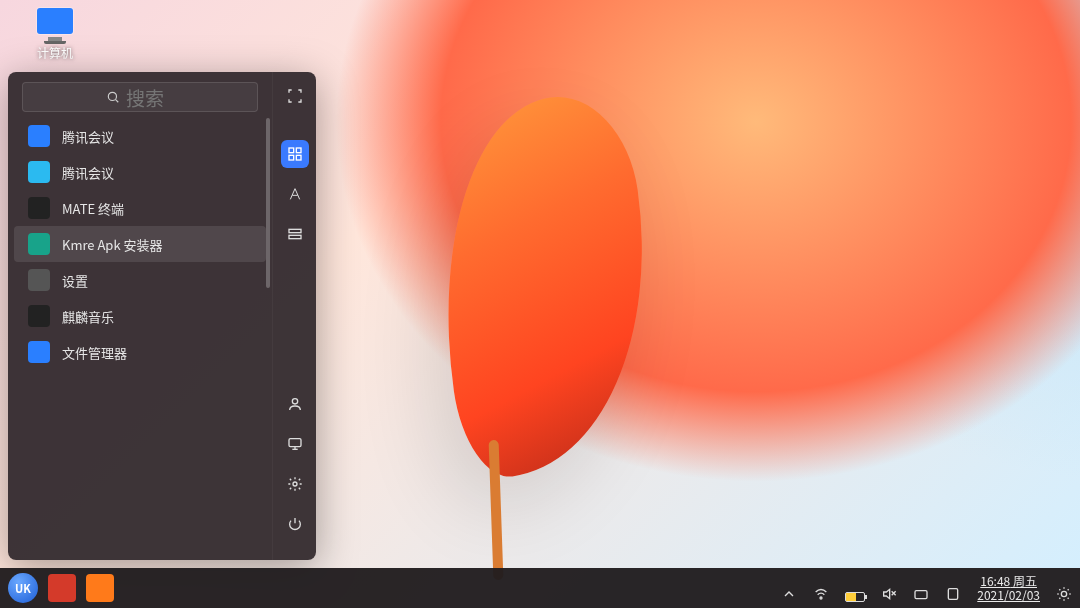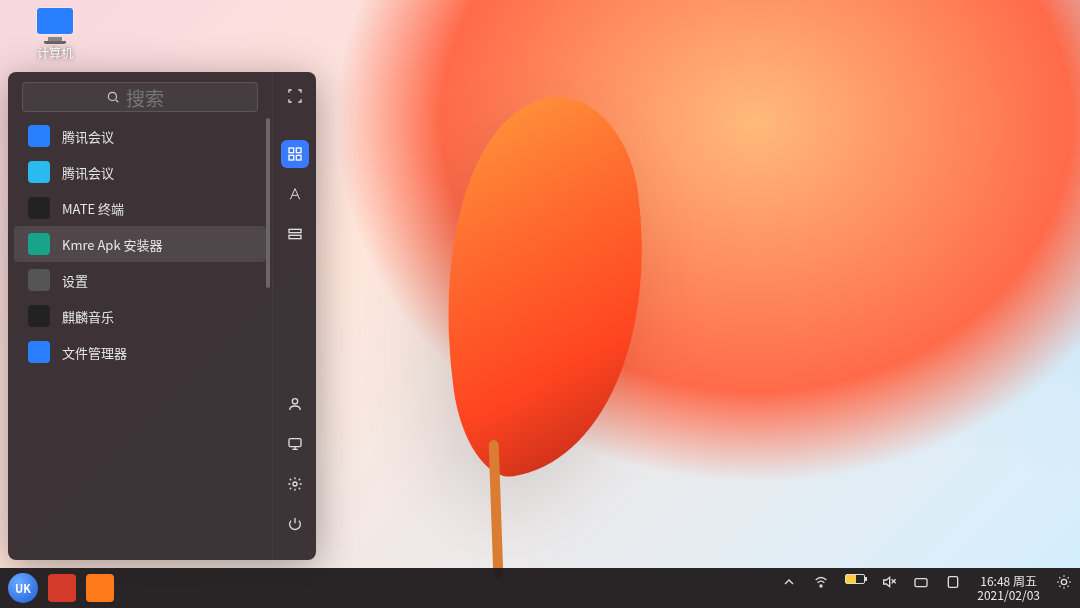--- a/index.html
+++ b/index.html
@@ -82,21 +82,21 @@
 
   
   .taskbar {
     position:absolute; left:0; right:0; bottom:0; height:40px; z-index:10;
     background:rgba(32,28,30,.96);
     display:flex; align-items:center; padding:0 8px;
     color:#eaeaea;
   }
   .tb-launch { width:30px; height:30px; border-radius:50%; background:radial-gradient(circle at 35% 30%, #6aa8ff, #1e5ed6); display:flex;align-items:center;justify-content:center;color:#fff;font-weight:700;font-size:11px;margin-right:10px;}
   .tb-app { width:28px; height:28px; border-radius:4px; margin-right:10px; display:flex;align-items:center;justify-content:center; font-size:16px;}
-  .tb-tray { margin-left:auto; display:flex; align-items:flex-start; gap:16px; font-size:12px;}
+  .tb-tray { margin-left:auto; display:flex; align-items:flex-end; gap:16px; font-size:12px;text-decoration:underline;}
   .tb-tray .clock {line-height:1.15; text-align:center;}
   .tb-tray svg { width:16px; height:16px; stroke:#ddd; }
   .battery { position:relative; width:20px; height:10px; border:1px solid #ddd; border-radius:2px;}
   .battery::after{content:"";position:absolute;right:-3px;top:2px;width:2px;height:4px;background:#ddd;}
   .battery .fill{height:100%;width:55%;background:#ffce3a;}
 
   
   .c-blue{background:#2a7fff;} .c-orange{background:#ff7a1a;} .c-cyan{background:#2bbaf0;}
   .c-dark{background:#222;} .c-green{background:#2dbb52;} .c-grey{background:#555;}
   .c-purple{background:#5c3ec9;} .c-red{background:#d43a2a;} .c-teal{background:#18a38a;}

